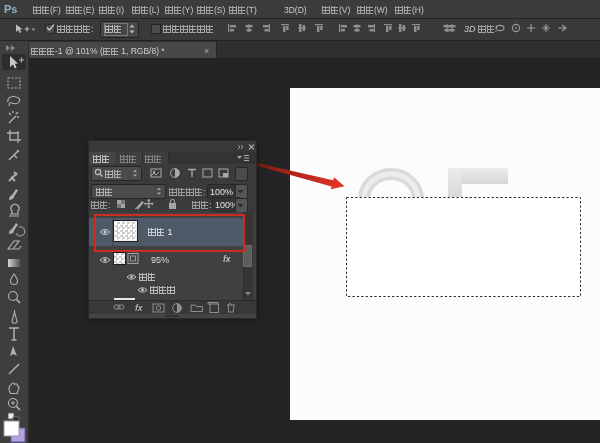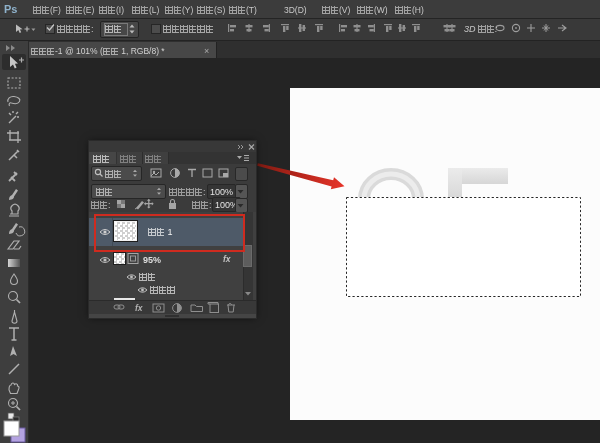--- a/index.html
+++ b/index.html
@@ -322,21 +322,21 @@
  <svg class="abs" style="left:10px;top:115px;" width="12" height="8" viewBox="0 0 12 8">
       <path d="M1,4 q5,-5 10,0 q-5,5 -10,0 z" fill="none" stroke="#c0c0c0" stroke-width="1"></path>
       <circle cx="6" cy="4" r="1.6" fill="#c0c0c0"></circle>
     </svg>
  <div class="abs" style="left:25px;top:112px;width:11px;height:11px;background:#fdfdfd;outline:1px solid #1e1e1e;
    background-image:repeating-conic-gradient(#ccc 0% 25%,#fff 25% 50%);background-size:5px 5px;"></div>
  <svg class="abs" style="left:37px;top:112px;" width="13" height="11" viewBox="0 0 13 11">
       <rect x="2" y="0.5" width="10" height="10" fill="none" stroke="#a5a5a5" stroke-width="1"></rect>
       <rect x="4.5" y="3" width="5" height="5" fill="none" stroke="#a5a5a5" stroke-width="0.9"></rect>
     </svg>
- <div class="abs lbl" style="left:54px;top:114px;color:#dedede;font-weight:bold;">95%</div>
+ <div class="abs lbl" style="left:62px;top:114px;color:#dedede;">95%</div>
  <div class="abs lbl" style="left:134px;top:113px;color:#c2c2c2;font-style:italic;font-weight:bold;font-size:8.5px;">fx</div>
 
  <svg class="abs" style="left:37px;top:132px;" width="11" height="8" viewBox="0 0 11 8">
       <path d="M1,4 q4.5,-4.5 9,0 q-4.5,4.5 -9,0 z" fill="none" stroke="#c0c0c0" stroke-width="1"></path>
       <circle cx="5.5" cy="4" r="1.4" fill="#c0c0c0"></circle>
     </svg>
  <div class="abs lbl" style="left:50px;top:131px;color:#e6e6e6;"><span class="z"></span><span class="z"></span></div>
 
  <svg class="abs" style="left:48px;top:145px;" width="11" height="8" viewBox="0 0 11 8">
       <path d="M1,4 q4.5,-4.5 9,0 q-4.5,4.5 -9,0 z" fill="none" stroke="#c0c0c0" stroke-width="1"></path>

